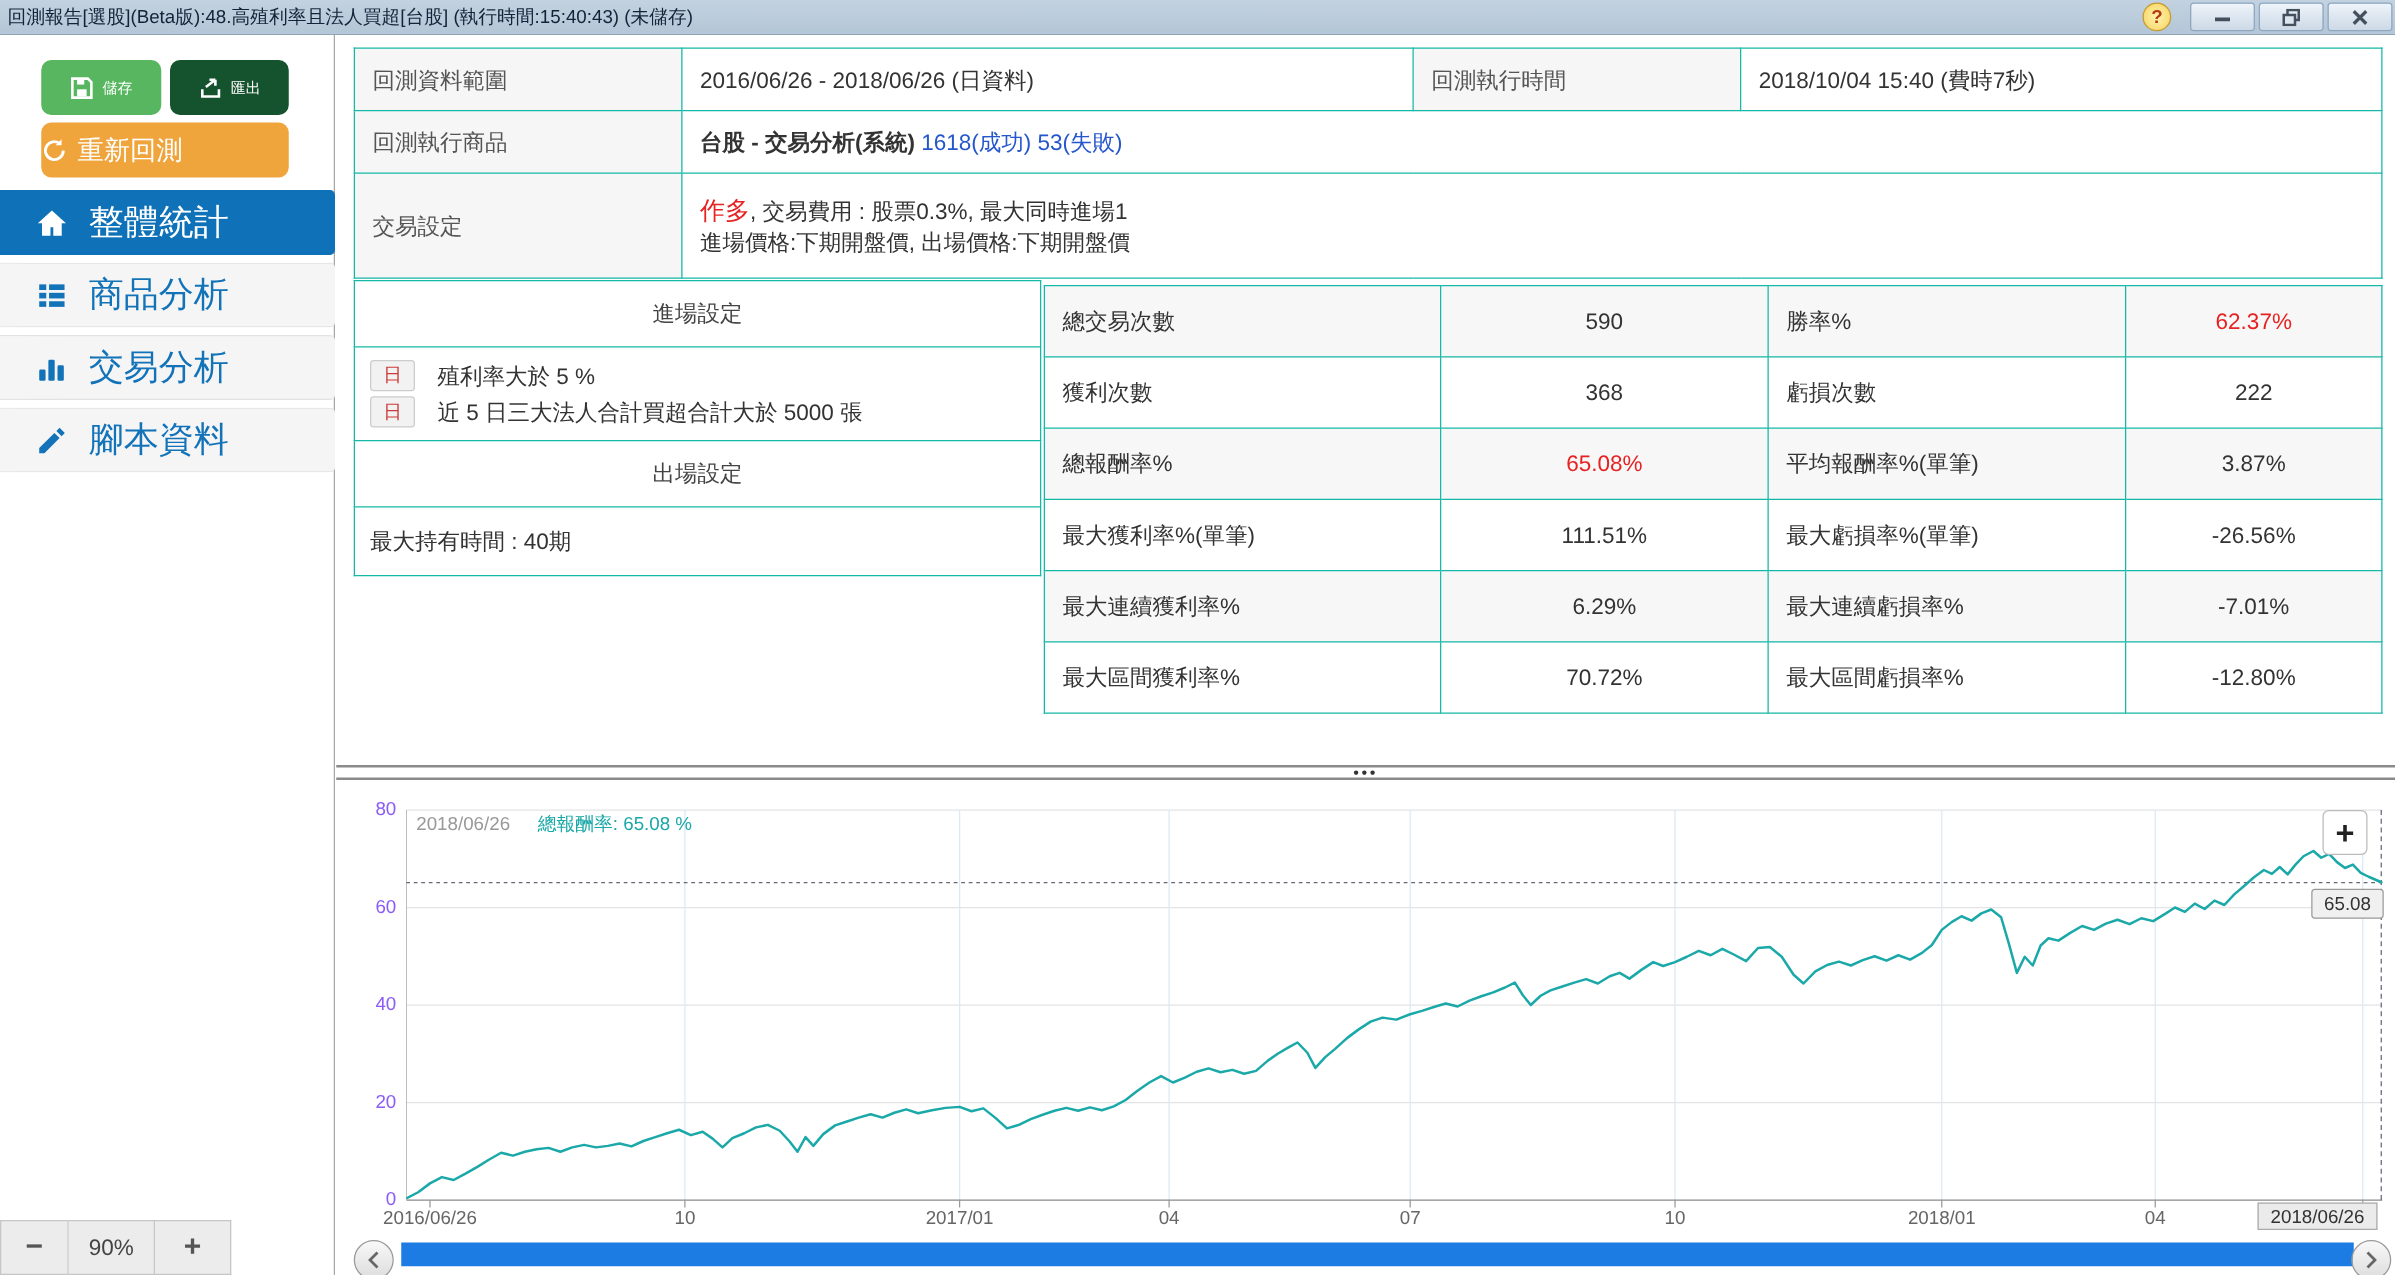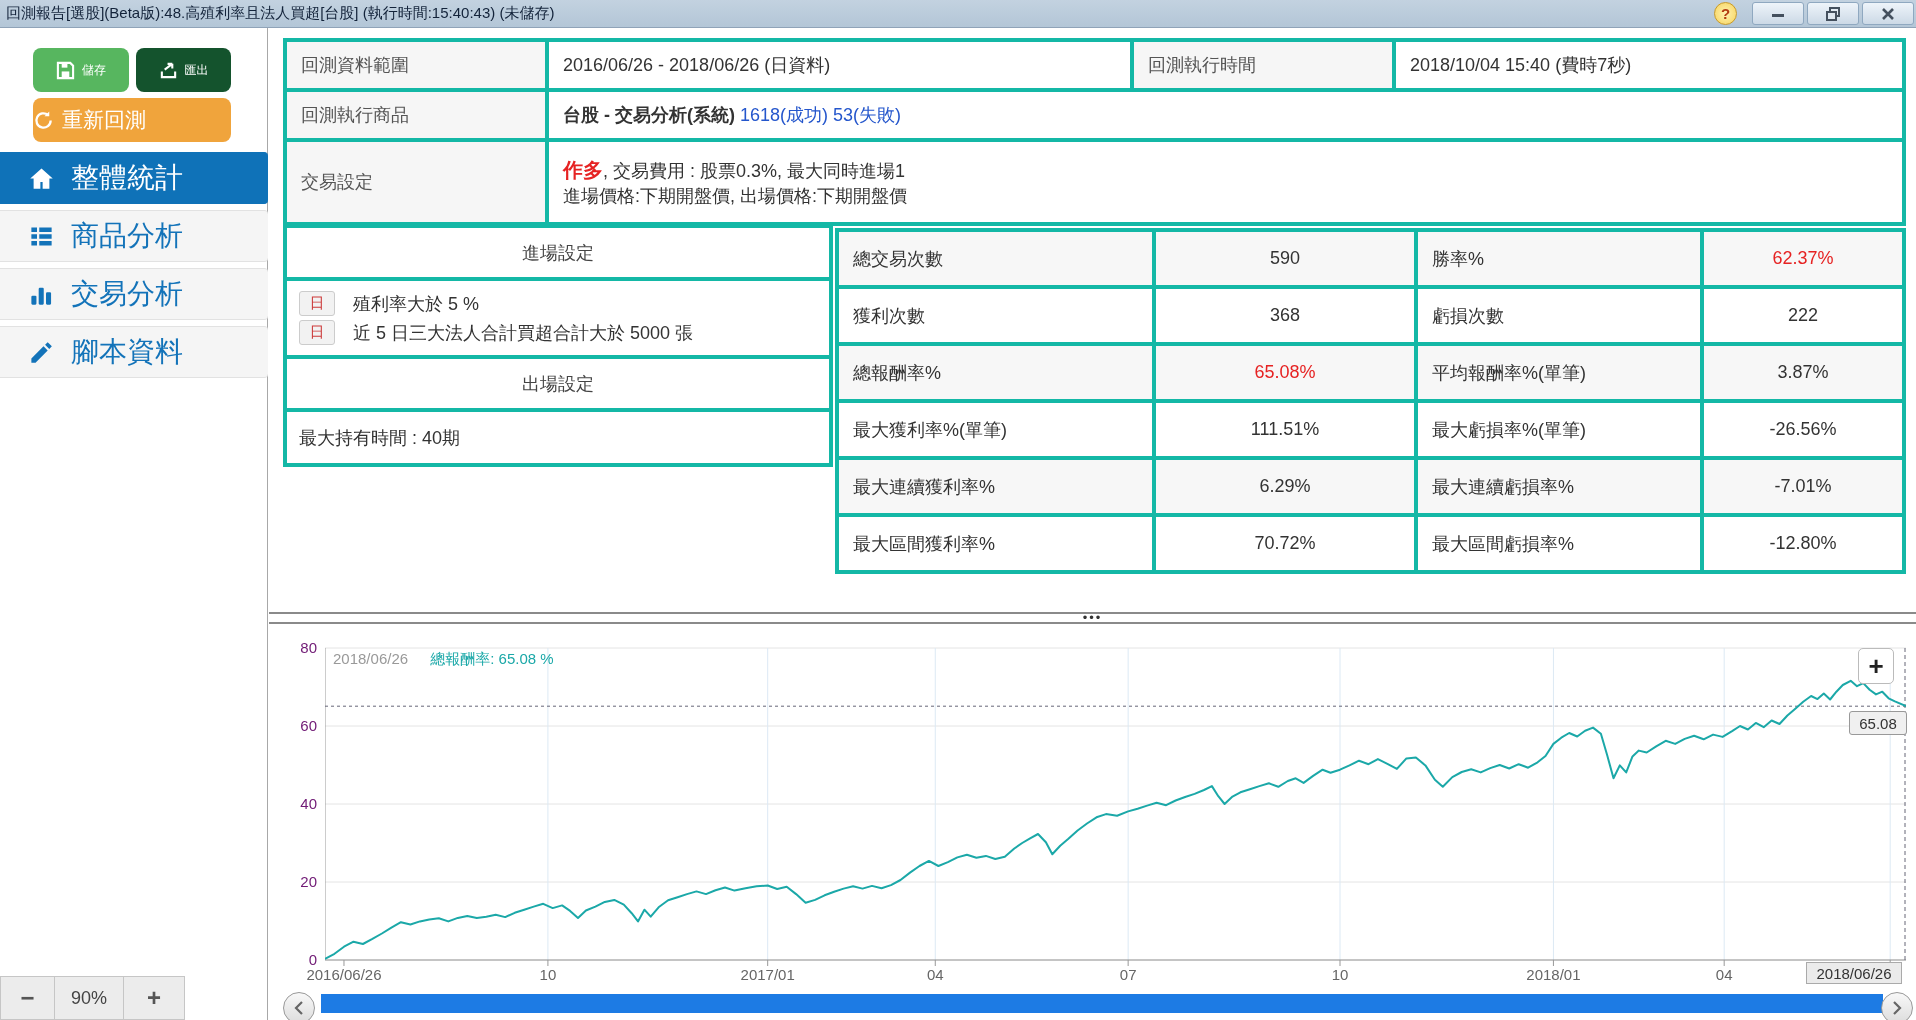--- a/index.html
+++ b/index.html
@@ -42,28 +42,28 @@
   .zoom-cell { height:44px; background:#ececec; border:1px solid #c6c6c6; border-left:none;
     display:flex; align-items:center; justify-content:center; color:#555; }
   .zoom-cell:first-child { border-left:1px solid #c6c6c6; }
   #zoom-minus { width:55px; font-size:24px; font-weight:bold; cursor:pointer; }
   #zoom-level { width:69px; font-size:18px; color:#444; }
   #zoom-plus  { width:61px; font-size:24px; font-weight:bold; cursor:pointer; }
 
   
   #content { position:absolute; left:269px; top:28px; width:1647px; height:992px; }
   table { border-collapse:collapse; }
-  td { border:4px solid #14b8a6; font-size:18px; color:#333; vertical-align:middle; }
+  td { border:1px solid #14b8a6; font-size:18px; color:#333; vertical-align:middle; }
   .lbl { background:#f6f6f6; color:#555; padding-left:14px; }
 
   #info-table { position:absolute; left:14px; top:10px; width:1623px; table-layout:fixed; }
   #info-table td { padding:4px 10px 4px 14px; }
   .bold { font-weight:bold; }
   .link-blue { color:#2456cc; cursor:pointer; }
-  .red-big { color:#e62222; font-weight:bold; font-size:20px; }
+  .red-big { color:#e62222; font-weight:normal; font-size:20px; }
 
   #settings-table { position:absolute; left:14px; top:196px; width:550px; table-layout:fixed; }
   #settings-table td { padding:6px 12px; }
   .sec-header { text-align:center; color:#444; height:53px; }
   .cond-line { display:flex; align-items:center; gap:18px; margin:4px 0; }
   .badge { display:inline-flex; align-items:center; justify-content:center;
     width:36px; height:25px; background:#f2f2f2; border:1px solid #ccc; border-radius:3px;
     color:#cc3b3b; font-size:15px; flex:0 0 auto; }
 
   #stats-table { position:absolute; left:566px; top:200px; width:1071px; table-layout:fixed; }
@@ -74,21 +74,21 @@
   .red { color:#e62222; }
 
   
   #splitter { position:absolute; left:0px; top:584px; width:1647px; height:12px;
     border-top:2px solid #8a8a8a; border-bottom:2px solid #8a8a8a; cursor:row-resize;
     display:flex; align-items:center; justify-content:center; }
   #splitter .dots { color:#333; font-size:13px; letter-spacing:2px; line-height:6px; }
 
   
   #chart { position:absolute; left:0; top:600px; width:1647px; height:392px; }
-  .ylab { position:absolute; width:34px; text-align:right; font-size:15px; color:#701a75; }
+  .ylab { position:absolute; width:34px; text-align:right; font-size:15px; color:#8b5cf6; }
   .xlab { position:absolute; font-size:15px; color:#666; transform:translateX(-50%); white-space:nowrap; }
   #chart-svg { position:absolute; left:56px; top:16px; }
   #chart-anno { position:absolute; left:64px; top:22px; font-size:15px; white-space:nowrap; }
   #plus-btn { position:absolute; left:1589px; top:20px; width:36px; height:36px; background:#fff;
     border:1px solid #bbb; border-radius:5px; font-size:26px; font-weight:bold; color:#222;
     display:flex; align-items:center; justify-content:center; cursor:pointer; }
   #marker-label { position:absolute; left:1580px; top:83px; width:58px; height:24px; background:#f0f0f0;
     border:1px solid #999; border-radius:3px; font-size:15px; color:#333;
     display:flex; align-items:center; justify-content:center; }
   #date-box { position:absolute; left:1537px; top:334px; width:96px; height:22px; background:#ebebeb;

